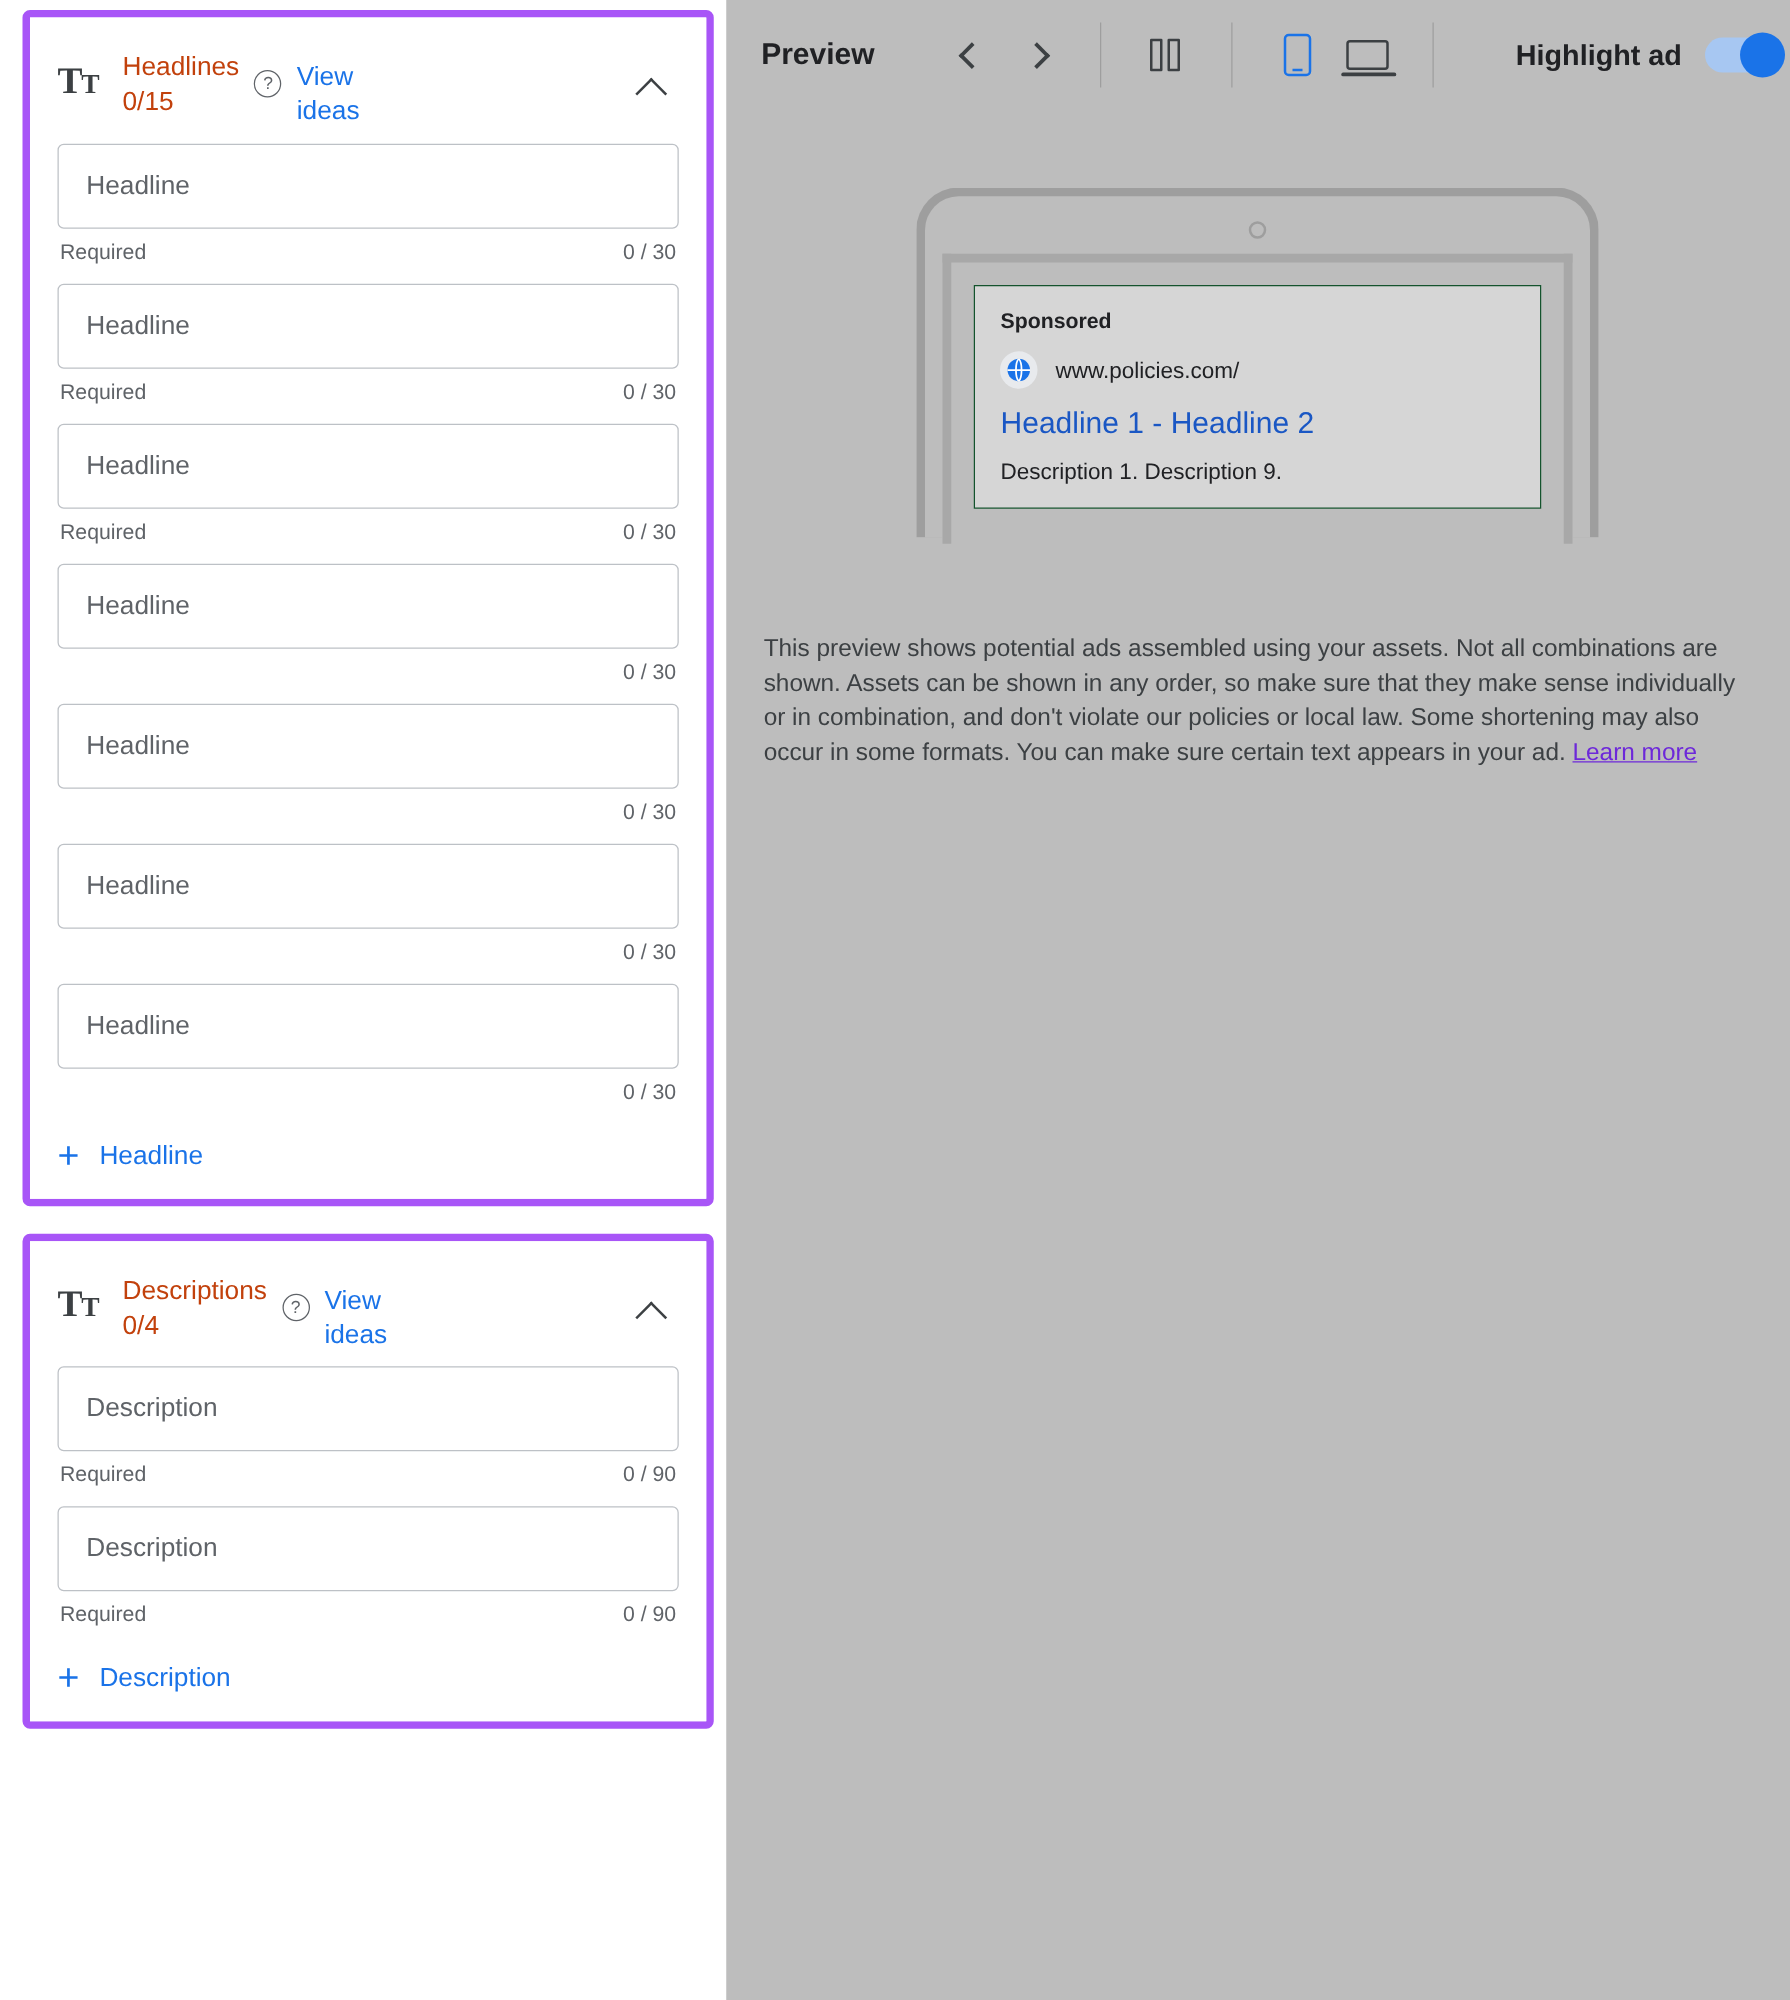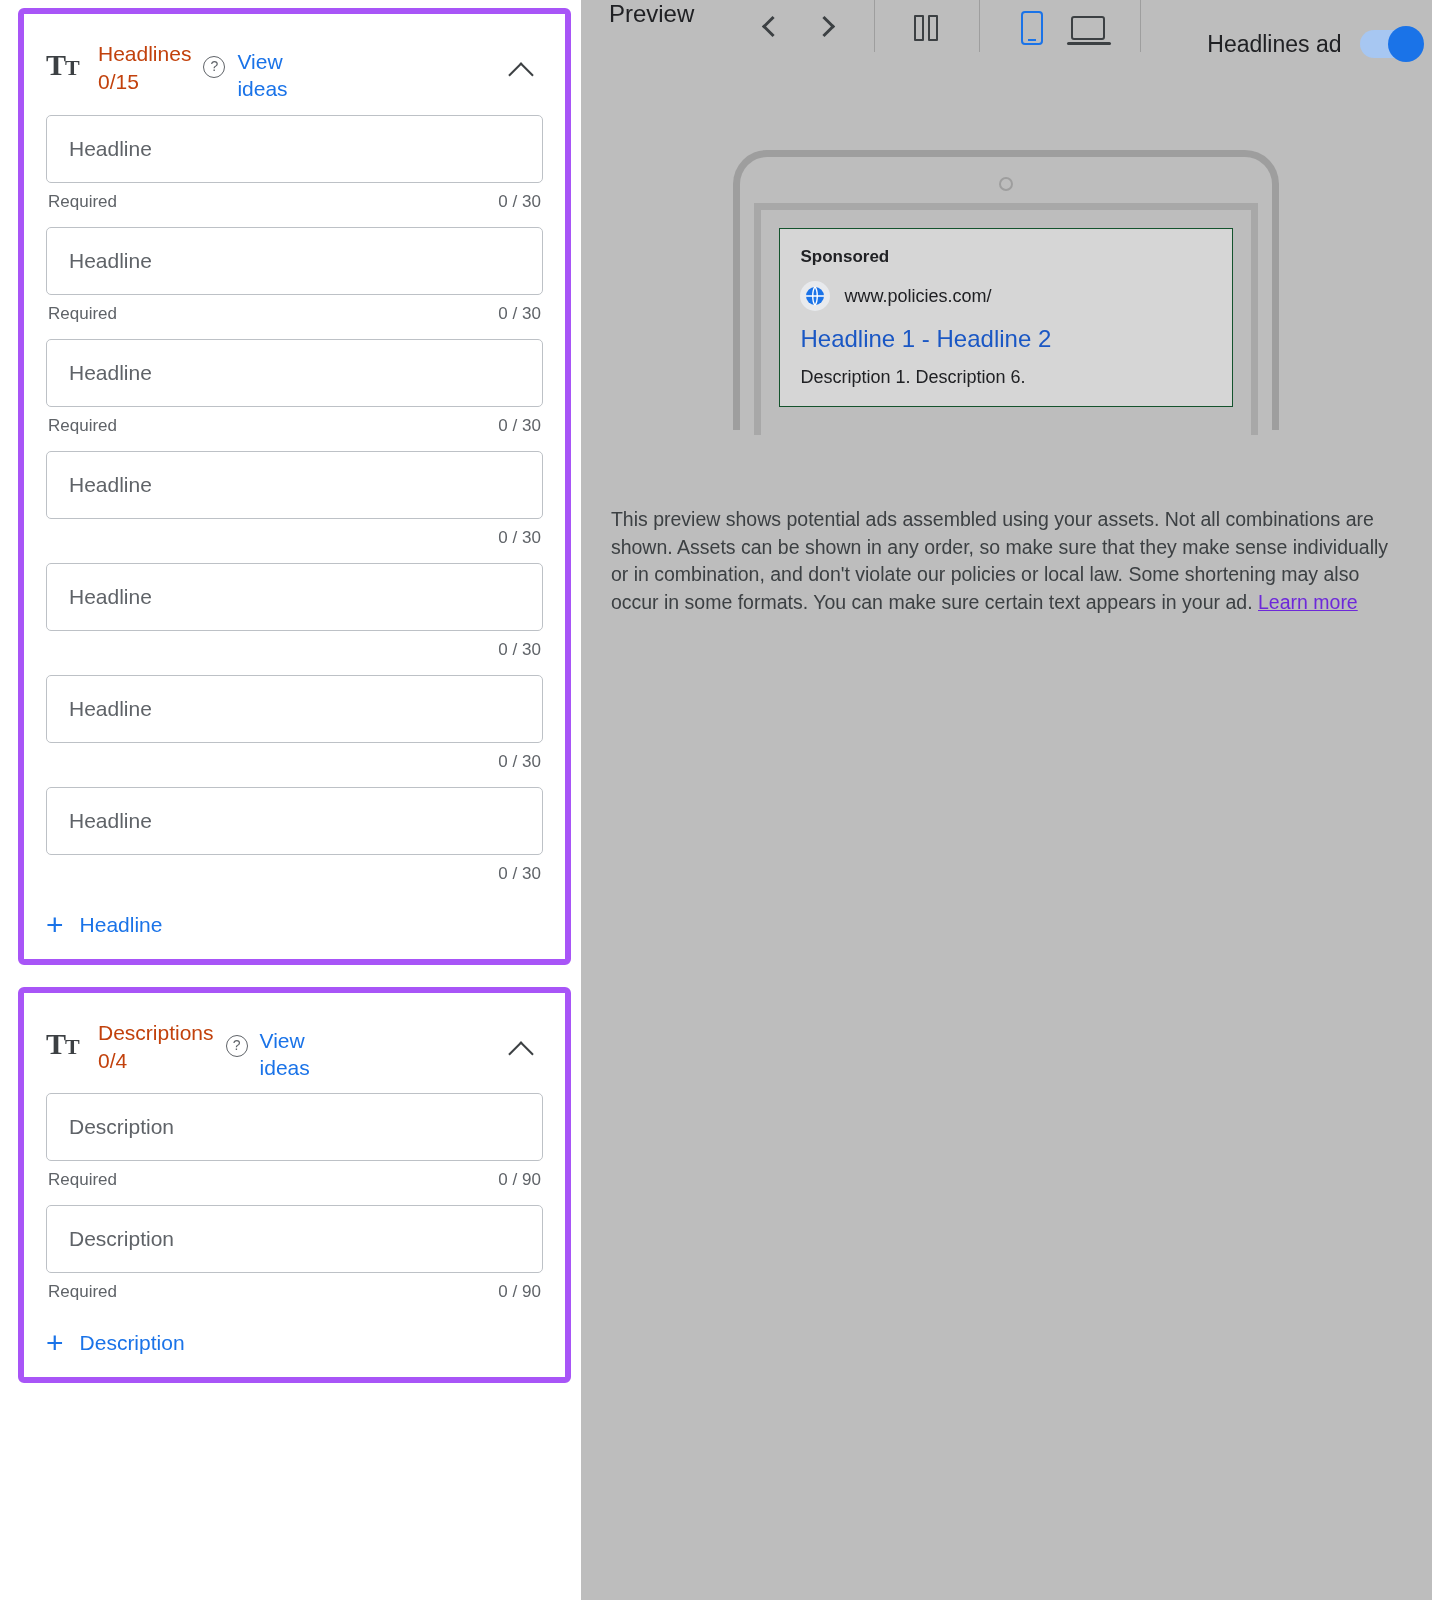--- a/index.html
+++ b/index.html
@@ -147,22 +147,24 @@
 
   
   .right-col {
     flex: 1 1 auto;
     background: #bdbdbd;
     position: relative;
   }
   .preview-bar {
     height: 88px;
     display: flex;
+    align-items: center;
     padding-left: 28px;
     gap: 0;
+    font-weight: bold;
   }
   .preview-title {
     font-size: 24px;
     color: #202124;
     margin-right: 52px;
   }
   .navbtn {
     width: 52px; height: 52px;
     display: flex; align-items: center; justify-content: center;
     color: #3c4043;
@@ -445,21 +447,21 @@
       </div>
       <div class="sep"></div>
       <div class="icon-btn">
         <span class="mobile-icon"></span>
       </div>
       <div class="icon-btn">
         <span class="desktop-icon"></span>
       </div>
       <div class="sep"></div>
       <div class="highlight-wrap">
-        <span class="highlight-label">Headlines ad</span>
+        <span class="highlight-label">Highlight ad</span>
         <span class="toggle">
             <span class="knob"></span>
           </span>
       </div>
     </div>
 
     <div class="phone-wrap">
       <div class="phone-frame">
         <div class="phone-camera"></div>
         <div class="phone-screen">
@@ -468,21 +470,21 @@
             <div class="url-row">
               <span class="globe">
                 <svg width="22" height="22" viewBox="0 0 22 22" aria-hidden="true">
                   <circle cx="11" cy="11" r="9" fill="#1a73e8"></circle>
                   <path d="M2 11h18M11 2c3 3 3 15 0 18M11 2c-3 3-3 15 0 18" stroke="#ffffff" stroke-width="1.4" fill="none"></path>
                 </svg>
               </span>
               <span class="url-text">www.policies.com/</span>
             </div>
             <div class="ad-headline">Headline 1 - Headline 2</div>
-            <div class="ad-desc">Description 1. Description 6.</div>
+            <div class="ad-desc">Description 1. Description 9.</div>
           </div>
         </div>
       </div>
     </div>
 
     <div class="preview-note">
       <span>This preview shows potential ads assembled using your assets. Not all combinations are shown. Assets can be shown in any order, so make sure that they make sense individually or in combination, and don't violate our policies or local law. Some shortening may also occur in some formats. You can make sure certain text appears in your ad. </span><a href="#">Learn more</a>
     </div>
 
   </div>

